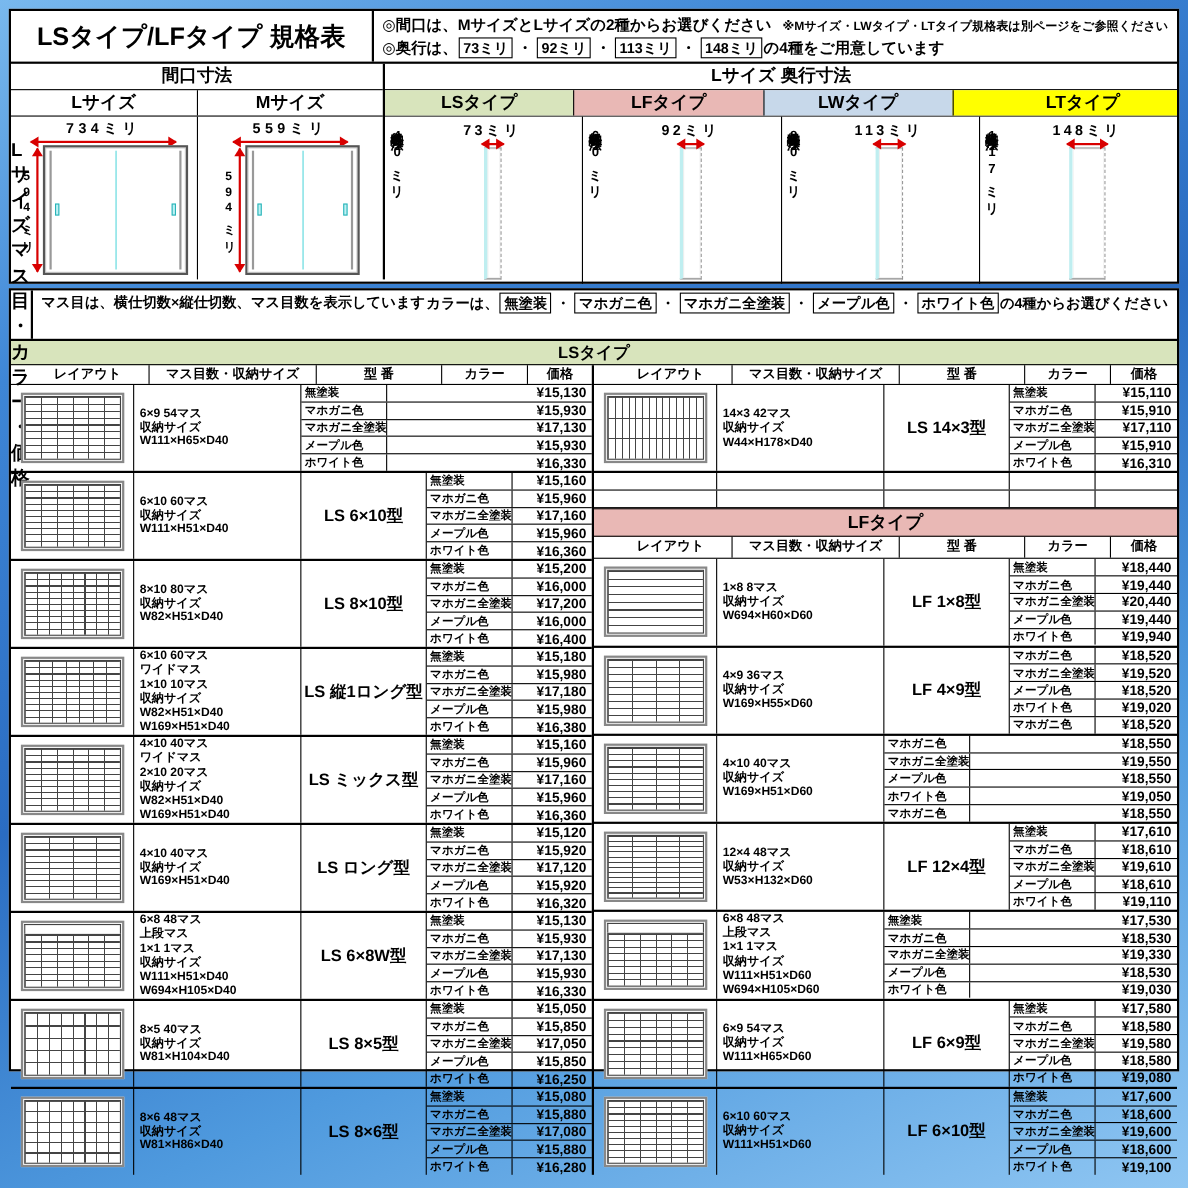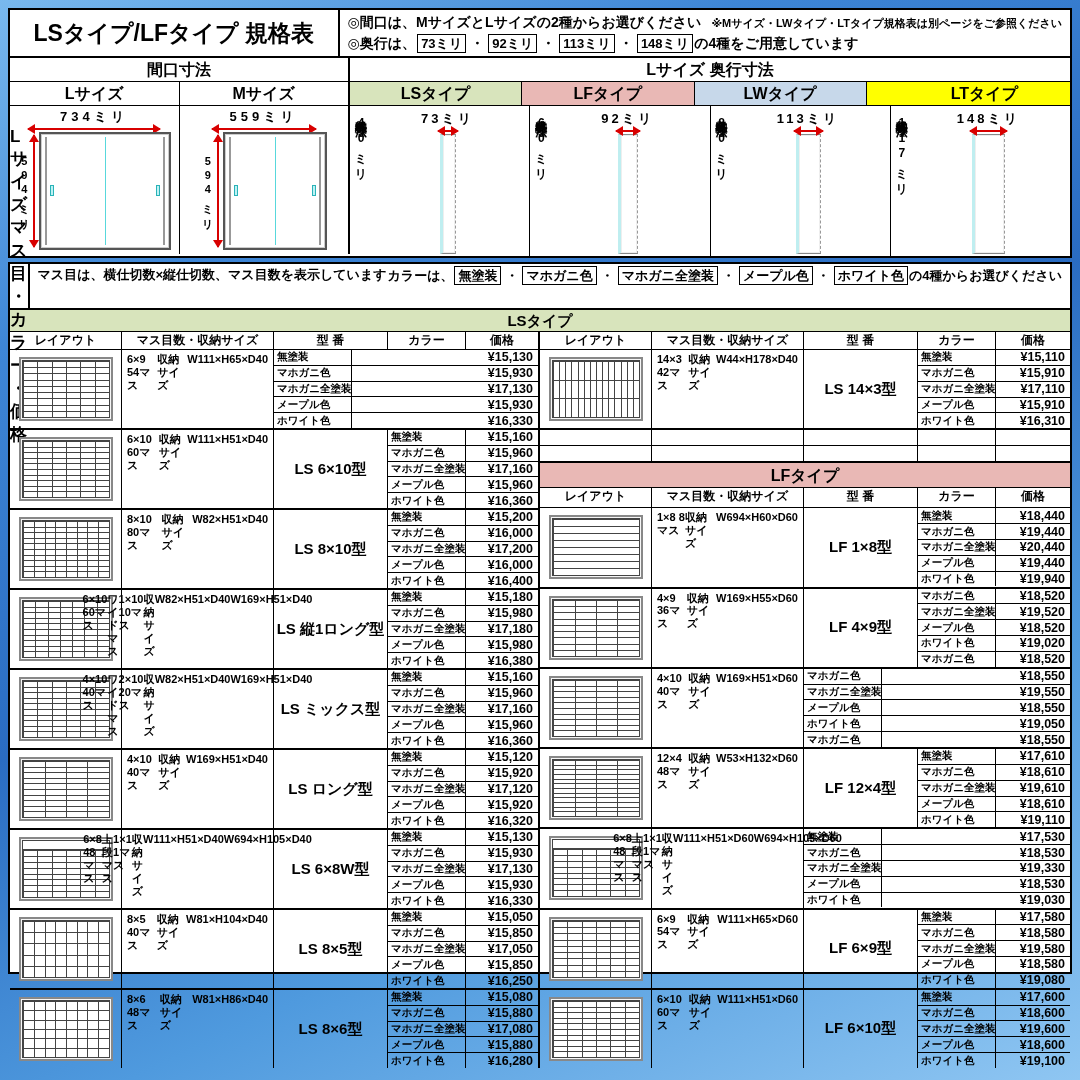--- a/index.html
+++ b/index.html
@@ -62,29 +62,29 @@
   .pn-title { width:405px; border-right:2px solid #000; display:flex; align-items:center; justify-content:center; font-size:17px; }
   .pn-notes { flex:1; padding:2px 8px; font-size:13px; display:flex; flex-direction:row; justify-content:center; gap:1px; white-space:nowrap; }
   .band { height:22px; text-align:center; font-size:15px; line-height:21px; border-bottom:1px solid #000; }
   .ls-band { background:#d8e4bc; }
   .lf-band { background:#e9b8b5; height:26px; line-height:25px; font-size:16px; border-top:1px solid #000; }
 
   
   .table-wrap { display:flex; height:736px; }
   .half { width:530px; display:flex; flex-direction:column; }
   .half.left { border-right:2px solid #000; }
-  .thead { height:18px; display:flex; border-bottom:1px solid #000; flex:none; }
+  .thead { height:18px; display:flex; border-bottom:1px solid #000; flex:none;padding-left:14px; }
   .thead.lf2 { height:20px; }
   .th { font-size:12px; text-align:center; line-height:17px; border-right:1px solid #000; }
   .th1 { width:112px; } .th2 { width:152px; } .th3 { width:114px; } .th4 { width:78px; } .th5 { flex:1; border-right:none; }
   .prow { display:flex; flex:1; min-height:0; border-bottom:2px solid #000; }
   .half .prow:last-child { border-bottom:none; }
   .cell { border-right:1px solid #000; }
   .c1 { width:112px; display:flex; align-items:center; justify-content:center; }
-  .c2 { width:152px; padding:3px 5px; font-size:11px; line-height:1.18; display:flex; flex-direction:row; justify-content:center; }
+  .c2 { width:152px; padding:3px 5px; font-size:11px; line-height:1.18; display:flex; flex-direction:column; justify-content:center; }
   .c3 { width:114px; display:flex; align-items:center; justify-content:center; font-size:15px; white-space:nowrap; }
   .pricecol { flex:1; display:flex; flex-direction:column; }
   .srow { flex:1; display:flex; min-height:0; }
   .srow:not(:last-child) { border-bottom:1px solid #000; }
   .scolor { width:78px; border-right:1px solid #000; font-size:10.5px; padding-left:3px; display:flex; align-items:center; white-space:nowrap; overflow:hidden; }
   .sprice { flex:1; font-size:12.5px; display:flex; align-items:center; justify-content:flex-end; padding-right:5px; }
   .erow { height:16px; flex:none; display:flex; border-bottom:1px solid #000; }
   .erow .cell { height:100%; }
   .ec4 { width:78px; border-right:1px solid #000; }
   .ec5 { flex:1; }

